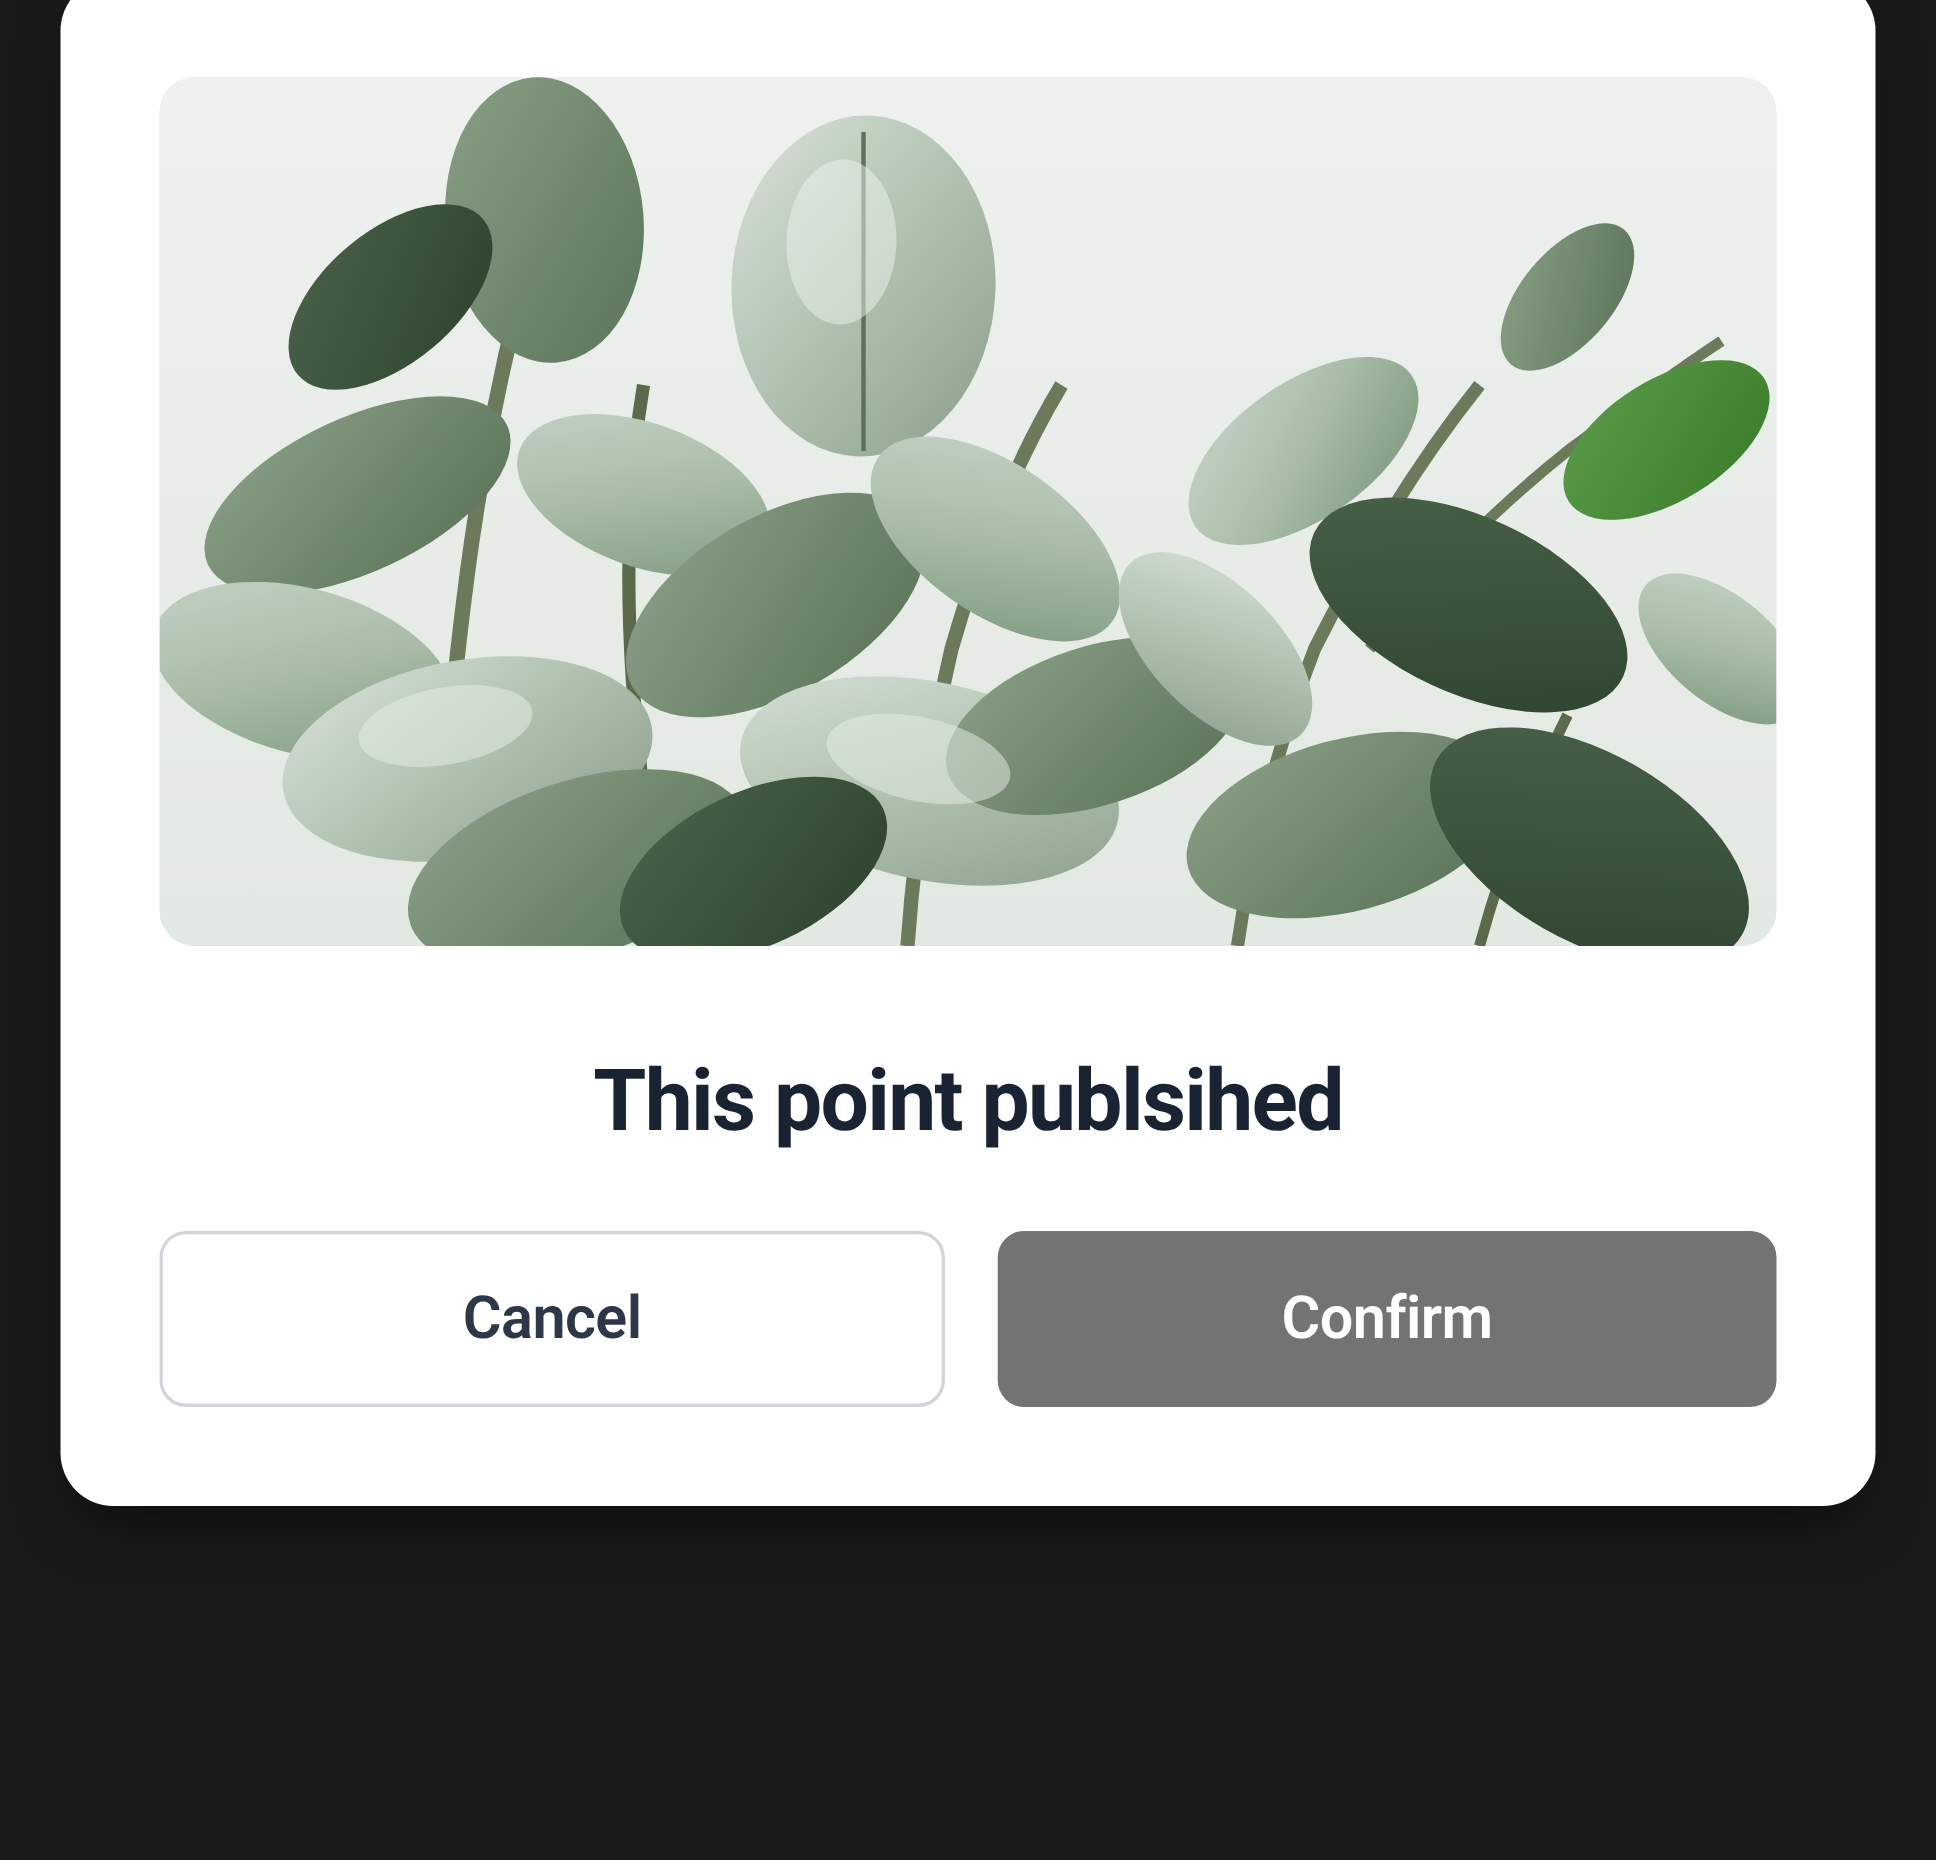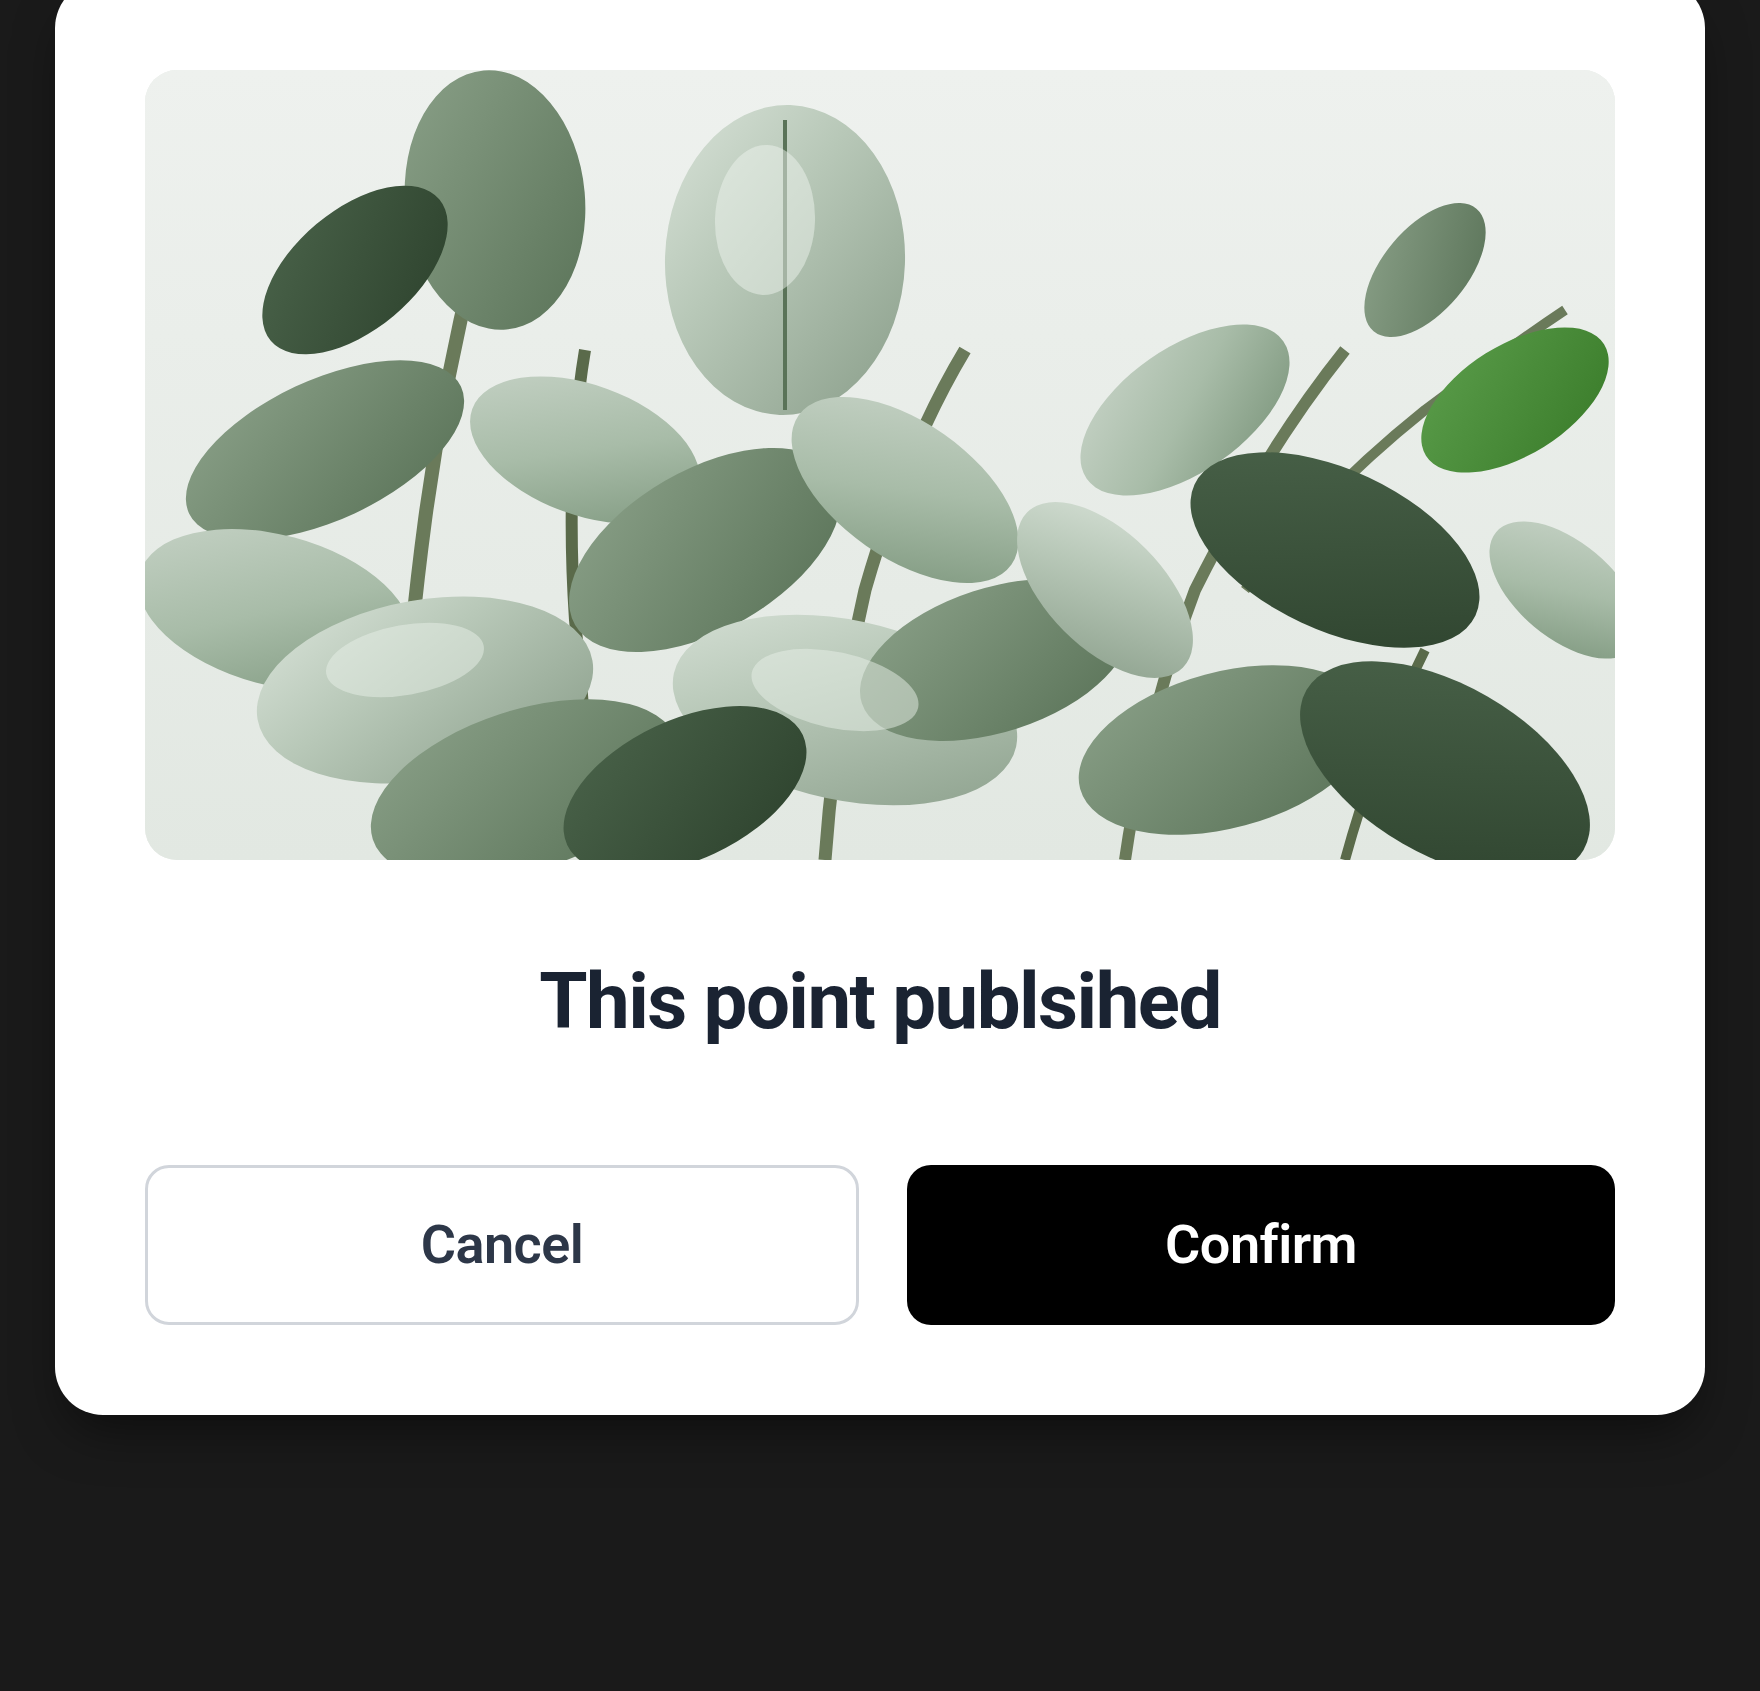--- a/index.html
+++ b/index.html
@@ -53,40 +53,40 @@
       font-size: 52px;
       font-weight: 400;
       color: #4a5568;
       line-height: 1.45;
       margin-top: 28px;
       letter-spacing: -0.005em;
     }
     .actions {
       display: flex;
       gap: 48px;
-      margin-top: 116px;
+      margin-top: 70px;
     }
     .btn {
       flex: 1;
       height: 160px;
       border-radius: 24px;
       font-size: 54px;
       font-weight: 600;
       cursor: pointer;
       border: none;
       font-family: inherit;
       letter-spacing: -0.01em;
     }
     .btn-secondary {
       background: #ffffff;
       color: #2d3748;
       border: 3px solid #d1d5db;
     }
     .btn-primary {
-      background: #000000;
+      background: #737373;
       color: #ffffff;
     }
   </style>
 </head>
 <body>
 
 <div class="modal">
   <div class="hero-image">
     <svg class="hero-svg" viewBox="0 0 1470 790" preserveAspectRatio="xMidYMid slice">
       <defs>

